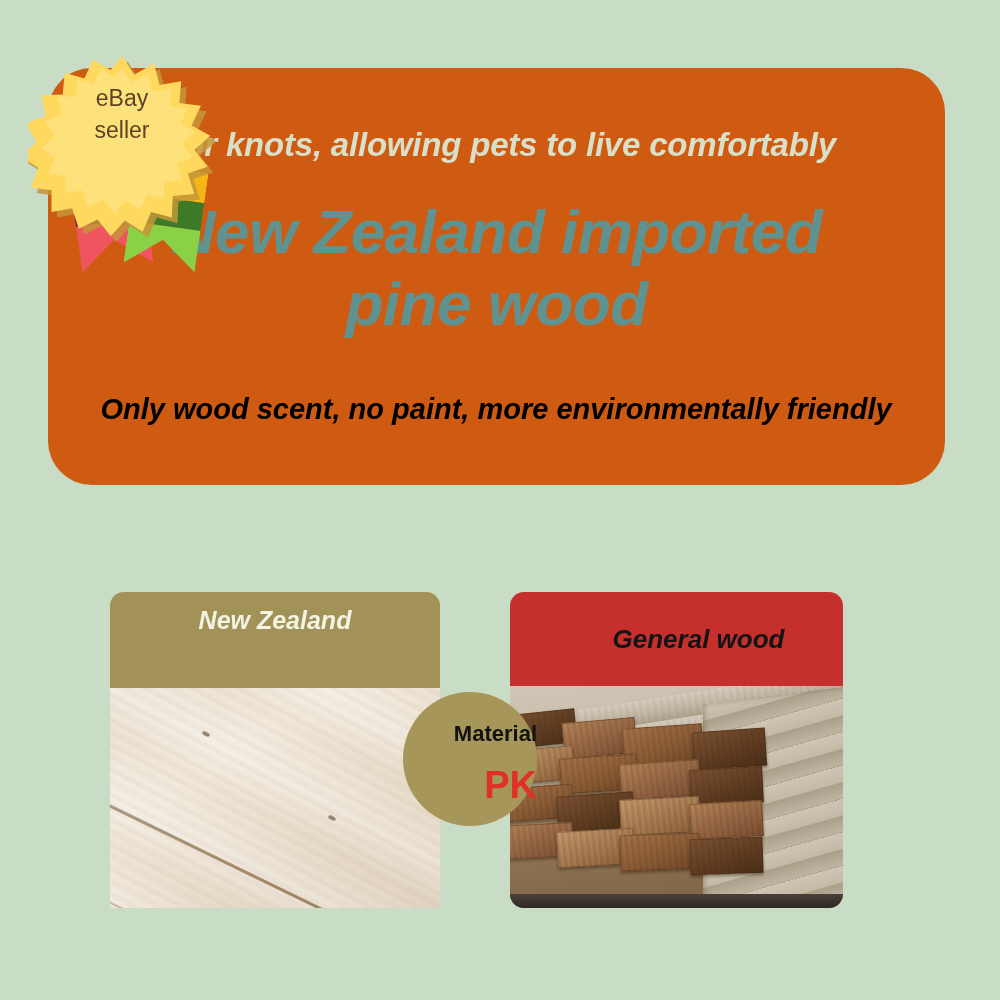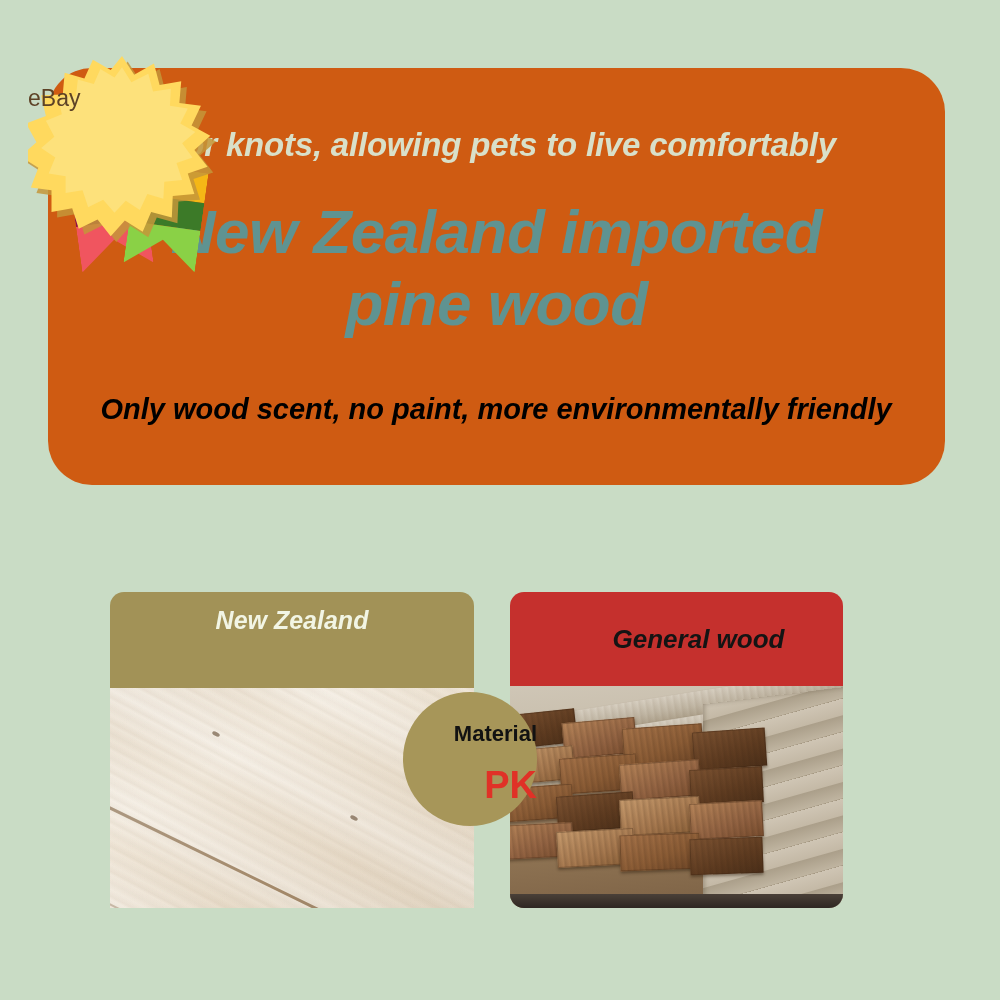--- a/index.html
+++ b/index.html
@@ -122,39 +122,38 @@
     width: 188px;
     height: 188px;
   }
   .star-badge svg { display: block; width: 100%; height: 100%; }
 
   .badge-text {
     position: absolute;
     left: 8px;
     top: 32px;
     width: 188px;
-    text-align: left;
+    text-align: center;
     font-size: 23px;
     line-height: 32px;
     color: #5d4226;
     font-weight: normal;
   }
 
   
   .panel {
     position: absolute;
     overflow: hidden;
     border-radius: 14px;
   }
   .panel-left {
     left: 110px;
     top: 592px;
     width: 330px;
     height: 400px;
-    padding-left: 34px;
   }
   .panel-right {
     left: 510px;
     top: 592px;
     width: 333px;
     height: 316px;
   }
 
   .panel-header {
     position: absolute;
@@ -378,20 +377,21 @@
         <g transform="translate(6,6)">
           <polygon points="100,2 113,22 134,10 140,33 163,29 161,52 184,55 174,76 194,87 177,102 191,120 170,127 177,149 154,151 153,174 131,168 122,189 103,177 88,194 74,176 54,186 47,164 25,168 25,145 3,142 11,121 -8,109 9,94 -2,74 19,66 14,44 37,43 39,20 60,26 69,6 88,17" fill="#c4973a" opacity="0.85"></polygon>
         </g>
         <polygon points="100,2 113,22 134,10 140,33 163,29 161,52 184,55 174,76 194,87 177,102 191,120 170,127 177,149 154,151 153,174 131,168 122,189 103,177 88,194 74,176 54,186 47,164 25,168 25,145 3,142 11,121 -8,109 9,94 -2,74 19,66 14,44 37,43 39,20 60,26 69,6 88,17" fill="#ffd95e"></polygon>
         <polygon points="100,14 110,30 128,21 133,40 152,37 151,55 170,58 162,74 178,83 164,95 175,110 158,116 164,134 145,136 144,154 127,149 119,166 104,156 92,169 80,155 64,163 58,145 40,148 40,130 22,127 29,110 14,100 28,88 19,71 36,64 32,46 51,45 53,27 70,32 77,16 92,25" fill="#fde17b"></polygon>
       </svg>
     </div>
 
     <div class="badge-text">
       <div>eBay</div>
+      <div>seller</div>
     </div>
   </div>
 
   <div class="panel panel-left">
     <div class="panel-header">
       <div>New Zealand</div>
     </div>
     <div class="photo">
       <div class="pine"></div>
       <div class="pine-seam"></div>

